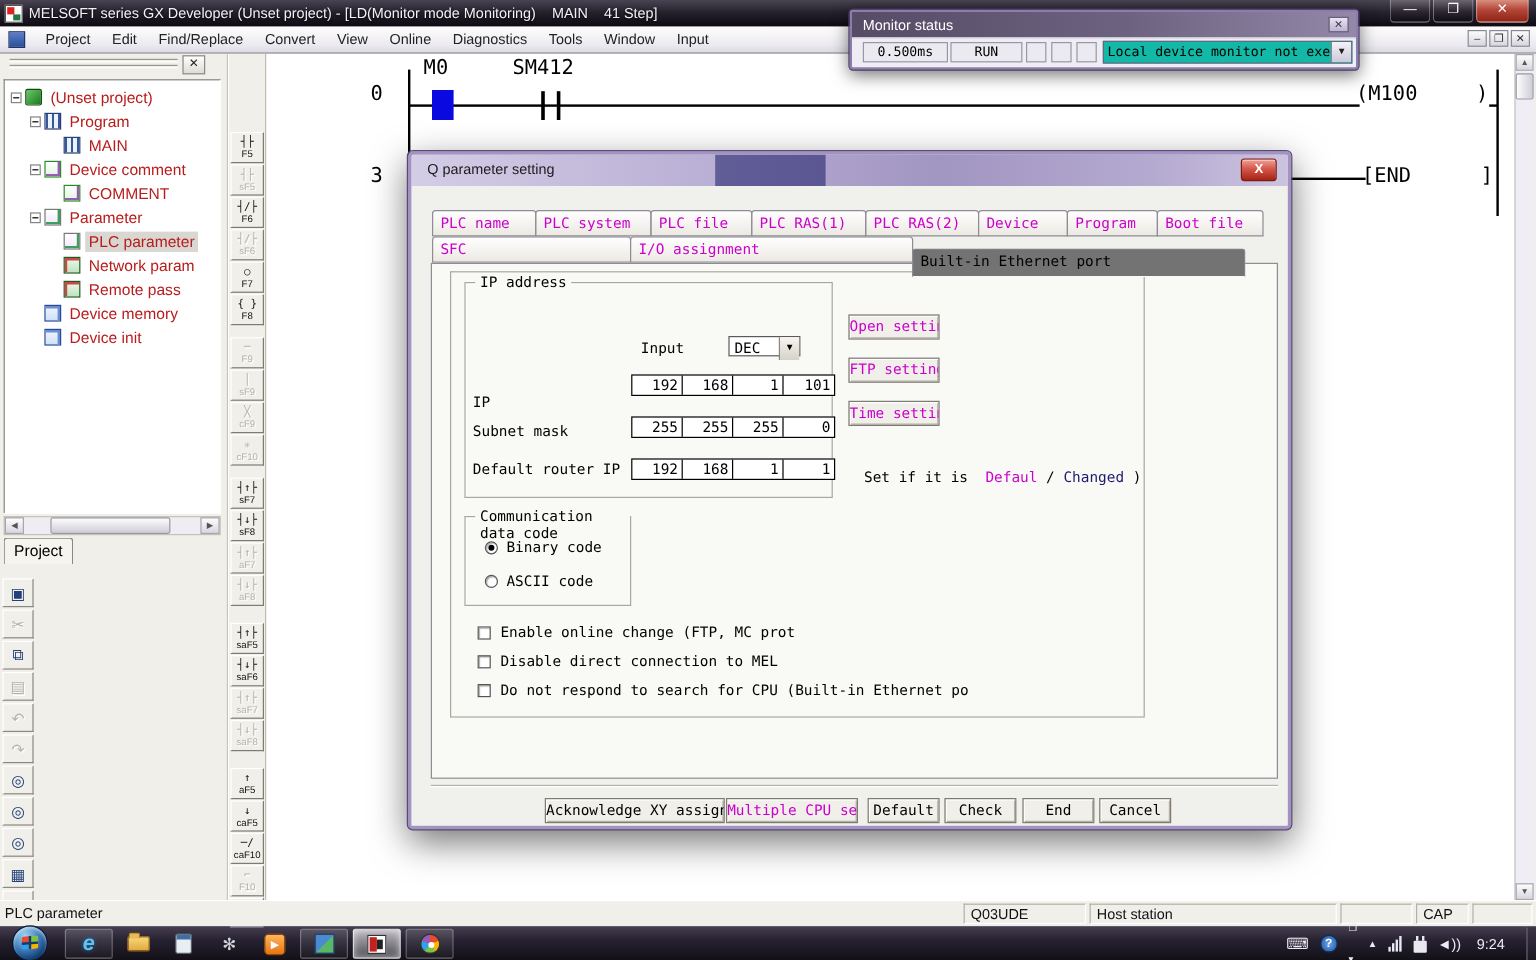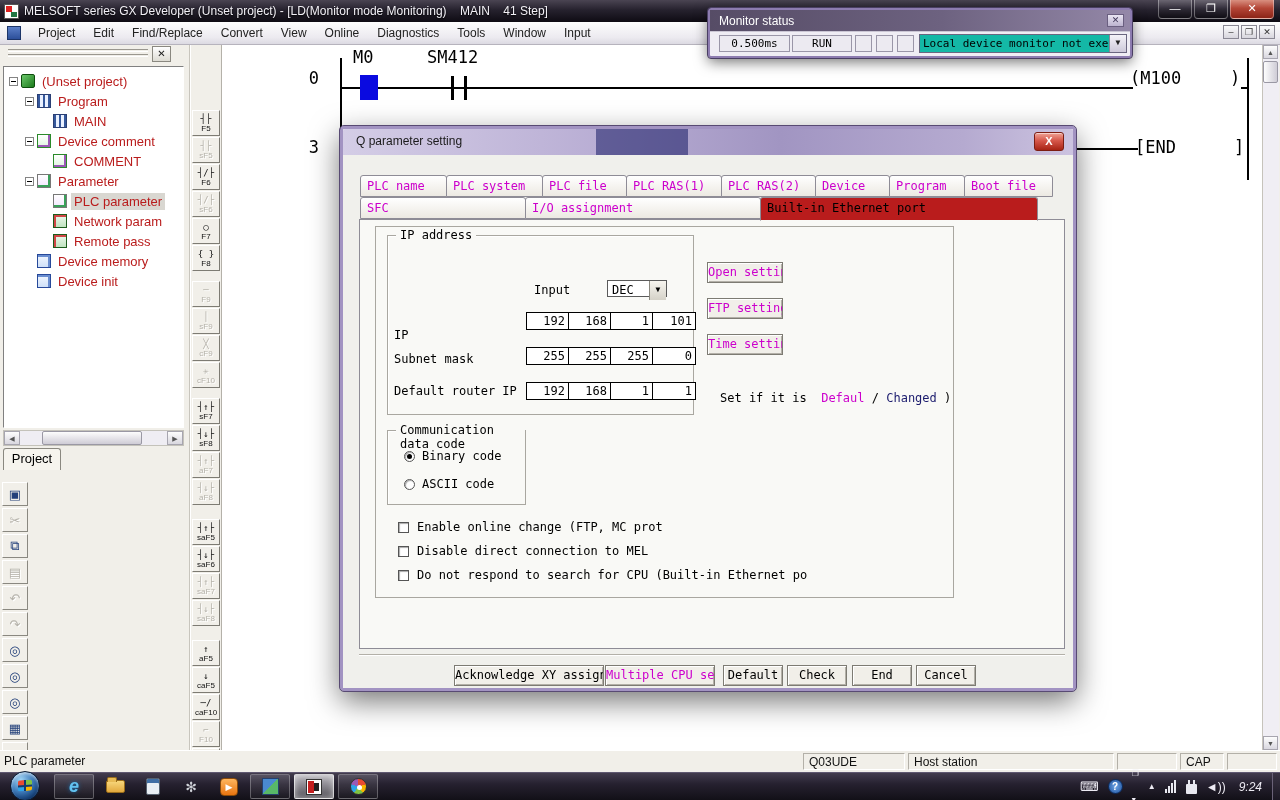--- a/index.html
+++ b/index.html
@@ -125,21 +125,21 @@
     border-radius:3px; background:linear-gradient(180deg,#f0a396,#d6574a 45%,#a72314);
     color:#fff; font-size:11px; font-weight:bold; text-align:center; line-height:17px; box-shadow:inset 0 1px 0 rgba(255,255,255,.5); }
   #dialog-body { position:relative; width:100%; height:533px; background:#f0f0ec;
     font-family:"DejaVu Sans Mono",monospace; font-size:12px; color:#000; }
 
   .tabrow { position:absolute; left:17px; display:flex; }
   #tabrow1 { top:20px; } #tabrow2 { top:42px; }
   .tab { height:22px; border:1px solid #8e8c96; background:linear-gradient(#ffffff,#ece9e2);
     border-radius:3px 3px 0 0; margin-right:-1px; font-size:12px; color:#cc00cc;
     padding:3px 0 0 6px; white-space:nowrap; overflow:hidden; }
-  .tab.active { color:#000; background:#b91c1c; height:24px; border-bottom:1px solid #f9f9f6; z-index:5; position:relative; }
+  .tab.active { color:#000; background:#737373; height:24px; border-bottom:1px solid #f9f9f6; z-index:5; position:relative;margin-top:10px; }
 
   #page { position:absolute; left:16px; top:64px; width:706px; height:430px; background:#f9f9f6;
     border:1px solid #8e8c96; }
   #panelbox { position:absolute; left:15px; top:6px; width:579px; height:372px; border:1px solid #a9a7a0; }
 
   .groupbox { position:absolute; border:1px solid #a9a7a0; box-shadow:1px 1px 0 #fff inset; }
   .grouplabel { position:absolute; top:-8px; left:8px; background:#f9f9f6; padding:0 4px; font-size:12px; }
   #ip-group { left:27px; top:15px; width:307px; height:180px; }
   #comm-group { left:27px; top:210px; width:139px; height:75px; }
 
@@ -221,21 +221,21 @@
   #tray { margin-left:auto; display:flex; align-items:center; color:#eceaf2; }
   .tray-item { margin-right:9px; font-size:13px; line-height:26px; }
   .help-circle { width:15px; height:15px; border-radius:50%; background:radial-gradient(#6fa6e8,#1c4f9a);
     border:1px solid #0c2c5e; color:#fff; font-size:10px; font-weight:bold; text-align:center; line-height:14px; }
   .tiny { font-size:8px; }
   .sigbars { display:flex; align-items:flex-end; height:13px; }
   .sigbars span { width:2px; margin-right:1px; background:#e8e8f0; display:block; }
   .plug { width:11px; height:10px; background:#e8e8f0; border-radius:1px; position:relative; margin-top:4px; }
   .plug::before { content:""; position:absolute; top:-4px; left:2px; width:2px; height:4px; background:#e8e8f0; box-shadow:5px 0 0 #e8e8f0; }
   .speaker { font-size:12px; }
-  #clock { font-size:12px; margin:0 10px 0 4px;font-style:italic; }
+  #clock { font-size:12px; margin:0 18px 0 4px; }
   #show-desktop { width:8px; height:28px; border-left:1px solid #6a6278; background:linear-gradient(180deg,#3a3444,#1a1722); }
 </style>
 </head>
 <body>
 
 <div id="titlebar">
   <div id="app-icon"></div>
   <div id="title-text">MELSOFT series GX Developer (Unset project) - [LD(Monitor mode Monitoring)    MAIN    41 Step]</div>
   <div class="wincontrols">
     <div class="wbtn">—</div>

